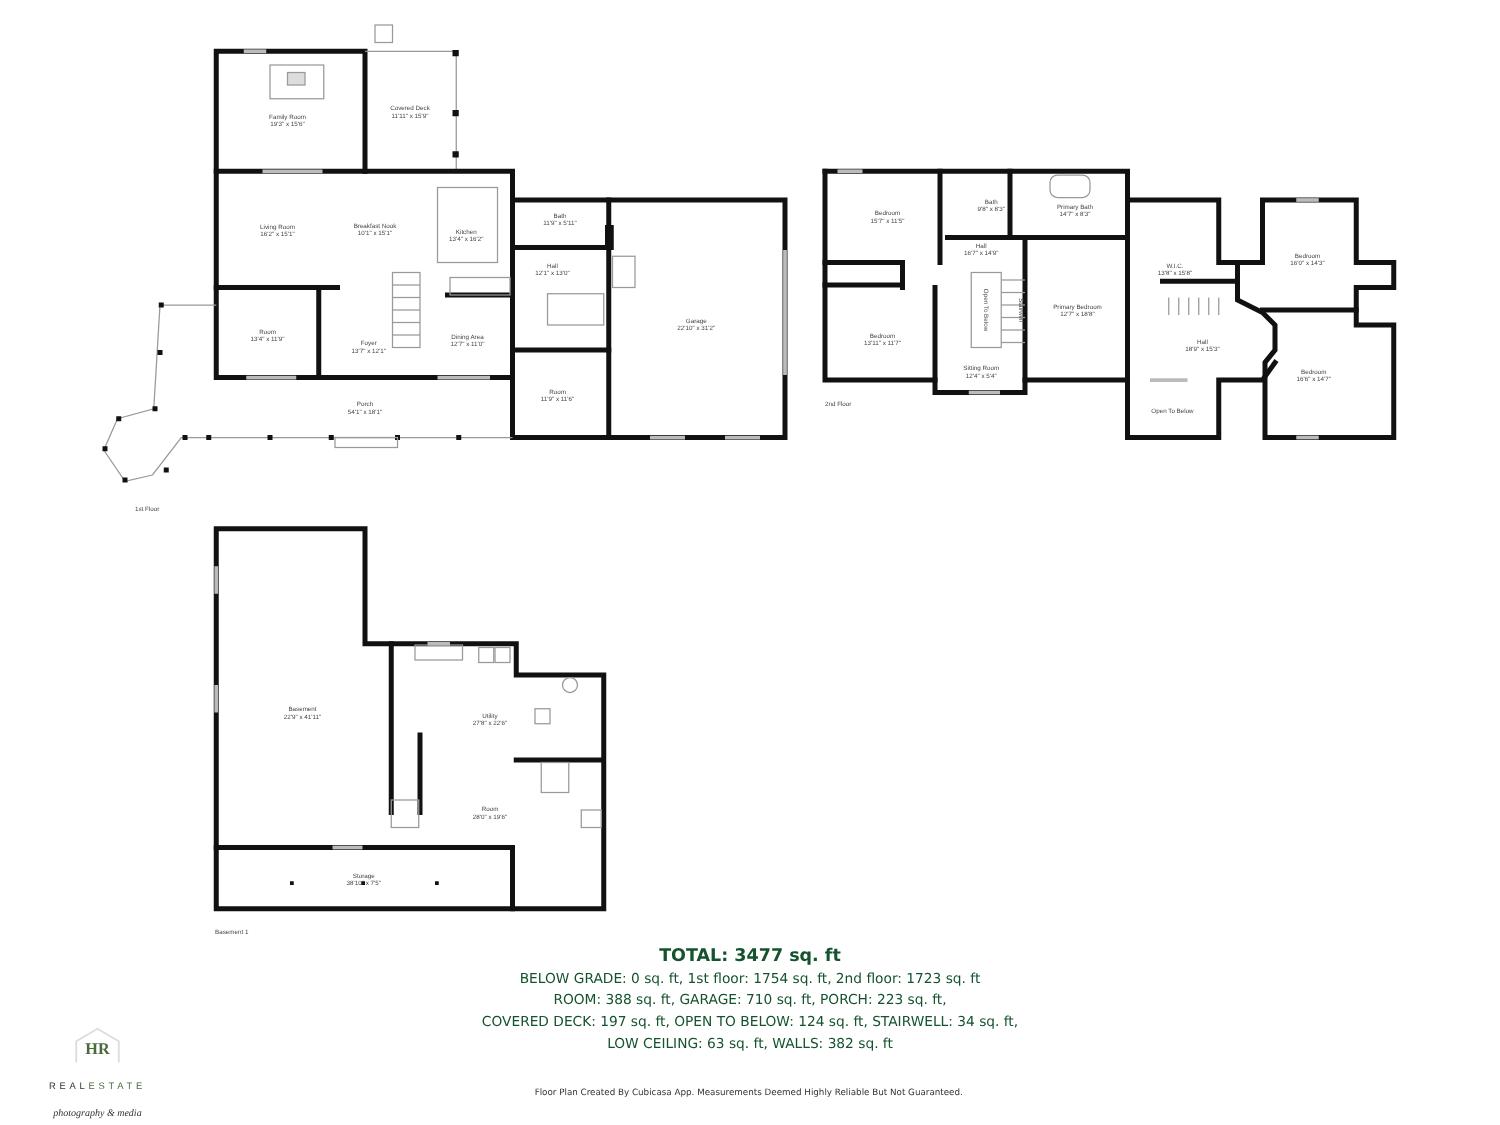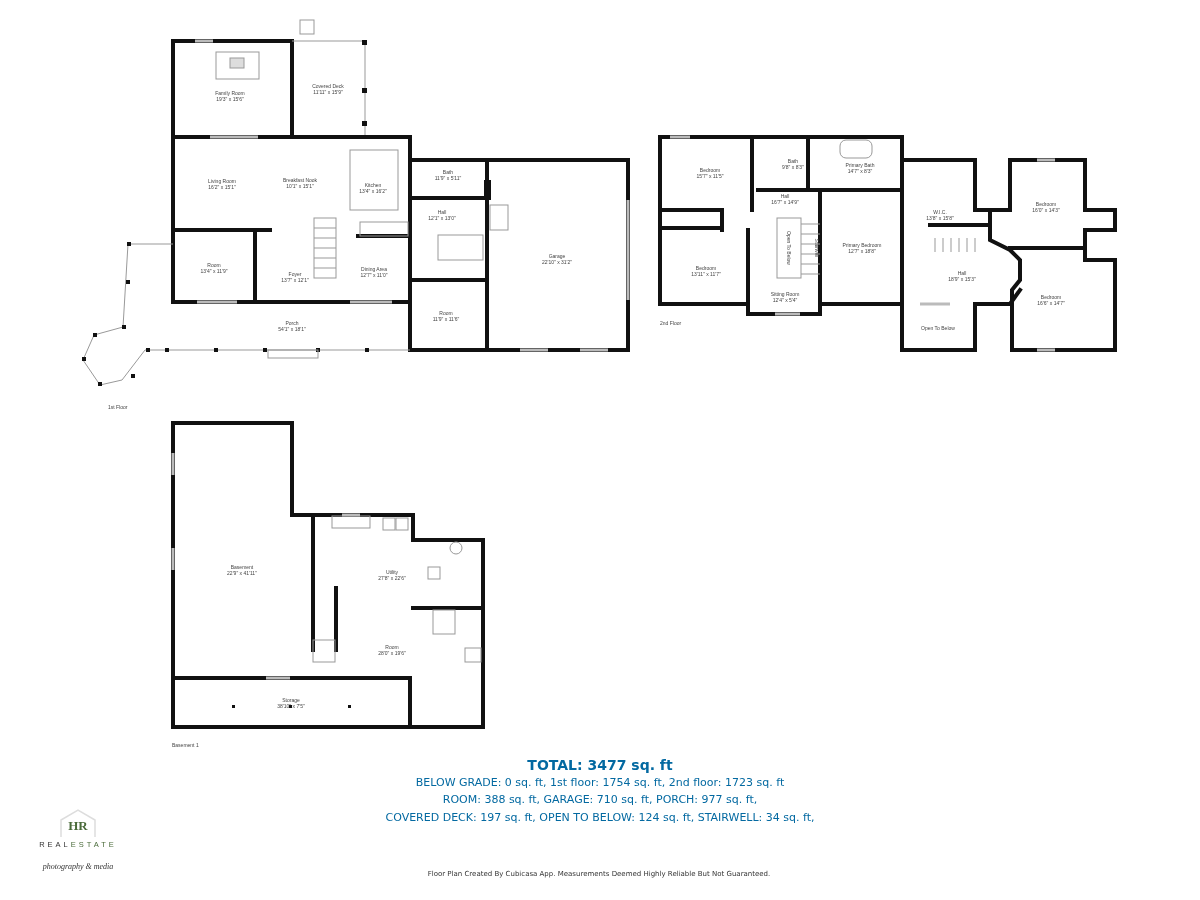--- a/index.html
+++ b/index.html
@@ -4,26 +4,26 @@
 <style>
   html, body { margin:0; padding:0; background:#ffffff; }
   body { width:1200px; height:900px; position:relative; overflow:hidden; font-family:"Liberation Sans", sans-serif; }
   svg.plan { position:absolute; left:0; top:0; }
   .wall { stroke:#111; stroke-width:4; fill:none; stroke-linecap:square; }
   .thin { stroke:#999; stroke-width:1; fill:none; }
   .win { stroke:#bbb; stroke-width:3; }
   .room-label { font-family:"Liberation Sans", sans-serif; font-size:5px; fill:#444; text-anchor:middle; }
   .floor-label { font-family:"Liberation Sans", sans-serif; font-size:5px; fill:#444; }
   .post { fill:#111; }
-  .summary { position:absolute; left:300px; top:757px; width:600px; text-align:center; font-family:"DejaVu Sans", sans-serif; color:#0369a1; }
+  .summary { position:absolute; left:300px; top:757px; width:600px; text-align:center; font-family:"DejaVu Sans", sans-serif; color:#14532d; }
   .summary .total { font-weight:bold; font-size:14px; line-height:17px; }
   .summary .line { font-size:11px; line-height:17.3px; }
   .footer-note { position:absolute; left:299px; top:870px; width:600px; text-align:center; font-size:7px; color:#333; font-family:"DejaVu Sans", sans-serif; }
   .logo { position:absolute; left:28px; top:808px; width:100px; text-align:center; }
-  .logo .house { width:40px; height:30px; margin:0 auto; position:relative; }
+  .logo .house { width:40px; height:30px; margin:13px auto; position:relative; }
   .logo .mono { position:absolute; left:0; right:0; top:10px; font-family:"Liberation Serif", serif; font-size:13px; color:#4a6b3a; font-weight:bold; }
   .logo .brand { font-family:"Liberation Sans", sans-serif; font-size:7.5px; letter-spacing:3px; color:#333; margin-top:2px; }
   .logo .brand .accent { color:#4a6b3a; }
   .logo .tag { font-family:"Liberation Serif", serif; font-style:italic; font-size:8px; color:#333;margin-top:13px; }
 </style>
 </head>
 <body>
 
 <svg class="plan" width="1200" height="760" viewBox="0 0 1200 760">
 
@@ -216,22 +216,23 @@
     <text class="room-label" x="392" y="655">28'0" x 19'6"</text>
     <text class="room-label" x="291" y="702">Storage</text>
     <text class="room-label" x="291" y="708">38'10" x 7'5"</text>
     <text class="floor-label" x="172" y="747">Basement 1</text>
   </g>
 </svg>
 
 <div class="summary">
   <div class="total">TOTAL: 3477 sq. ft</div>
   <div class="line">BELOW GRADE: 0 sq. ft, 1st floor: 1754 sq. ft, 2nd floor: 1723 sq. ft</div>
-  <div class="line">ROOM: 388 sq. ft, GARAGE: 710 sq. ft, PORCH: 977 sq. ft,</div>
+  <div class="line">ROOM: 388 sq. ft, GARAGE: 710 sq. ft, PORCH: 223 sq. ft,</div>
   <div class="line">COVERED DECK: 197 sq. ft, OPEN TO BELOW: 124 sq. ft, STAIRWELL: 34 sq. ft,</div>
+  <div class="line">LOW CEILING: 63 sq. ft, WALLS: 382 sq. ft</div>
 </div>
 <div class="footer-note">Floor Plan Created By Cubicasa App. Measurements Deemed Highly Reliable But Not Guaranteed.</div>
 
 <div class="logo">
   <div class="house">
     <svg width="40" height="30" viewBox="0 0 40 30">
         <polyline points="3,29 3,12 20,2 37,12 37,29" fill="none" stroke="#ddd" stroke-width="1.5"></polyline>
       </svg>
     <div class="mono">HR</div>
   </div>

